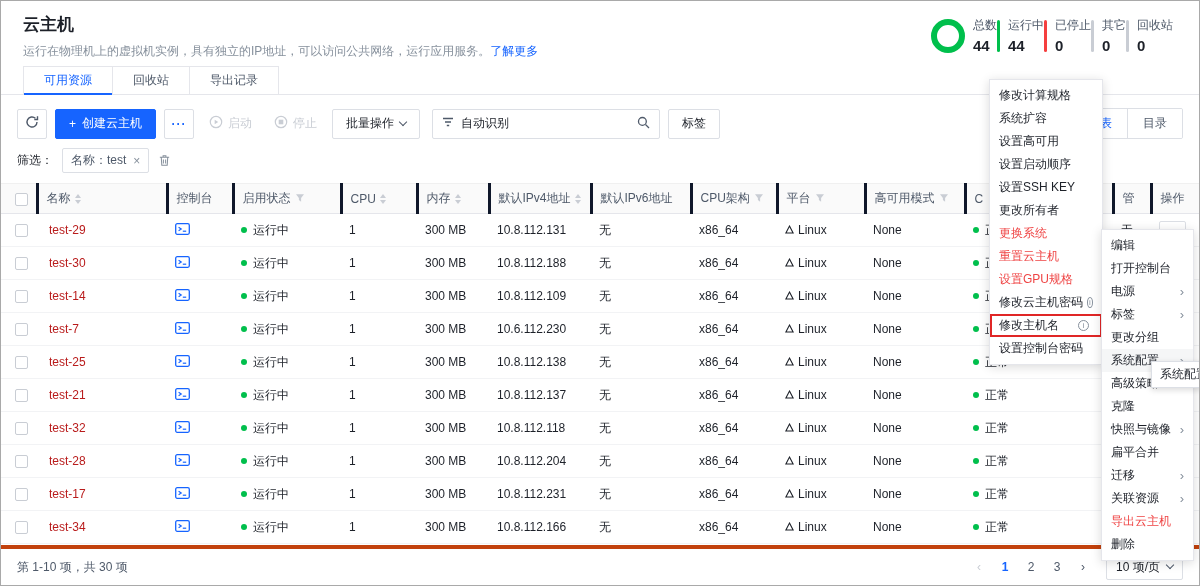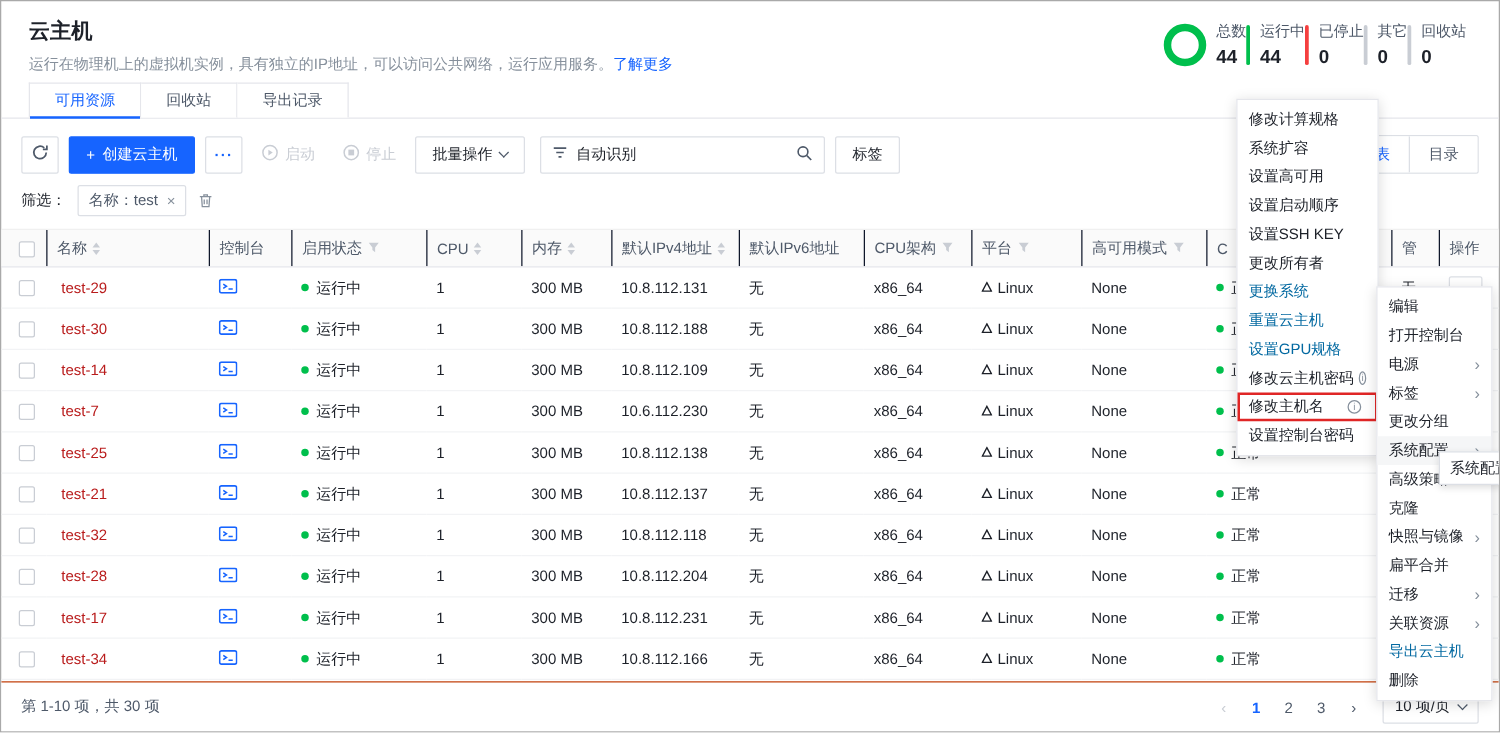--- a/index.html
+++ b/index.html
@@ -51,53 +51,53 @@
   .filterbar { display:flex; align-items:center; gap:9px; padding:0 16px 10px 16px; color:#1d2129; }
   .ftag { display:inline-flex; align-items:center; gap:7px; border:1px solid #dcdfe5; border-radius:2px;
           padding:3px 8px; color:#4e5969; background:#fff; }
   .ftag .x { color:#86909c; cursor:pointer; font-size:12px; }
   .trash { display:inline-flex; cursor:pointer; }
 
   
   table { width:100%; border-collapse:collapse; table-layout:fixed; font-size:12px; }
   thead th { height:30px; background:#fafafa; color:#4e5969; font-weight:400; text-align:left; padding:0 8px;
              border-top:1px solid #f0f0f0; border-bottom:1px solid #e5e6eb; white-space:nowrap; overflow:hidden; }
-  thead th + th { border-left:1px solid #0f172a;margin-top:48px; }
+  thead th + th { border-left:3px solid #0f172a;margin-top:48px; }
   .thc { display:flex; align-items:center; gap:4px; }
   tbody td { height:33px; padding:0 8px; border-bottom:1px solid #f2f3f5; white-space:nowrap; overflow:hidden; color:#1d2129; }
   td.name-cell { padding-left:12px; }
   th.cb-col, td.cb-col { padding-left:14px; }
   .cb { width:13px; height:13px; border:1px solid #c9cdd4; border-radius:2px; background:#fff; display:inline-block; vertical-align:middle; cursor:pointer; }
   .link { color:#b91c1c; cursor:pointer; }
   .dot { display:inline-block; width:6px; height:6px; border-radius:50%; margin-right:6px; vertical-align:1px; }
   .dot.g { background:#00bf4c; }
   .sorter { display:inline-flex; flex-direction:column; gap:2px; }
   .sorter i { display:block; width:0; height:0; border-left:3.5px solid transparent; border-right:3.5px solid transparent; }
   .sorter .su { border-bottom:4px solid #c9cdd4; }
   .sorter .sd { border-top:4px solid #c9cdd4; }
   .op-btn { display:inline-flex; align-items:center; justify-content:center; border:1px solid #dcdfe5; border-radius:2px;
             height:18px; padding:0 5px; color:#4e5969; cursor:pointer; letter-spacing:1px; line-height:1; }
   .plat { display:inline-flex; align-items:center; gap:4px;justify-content:space-between; }
 
   
-  .footer { position:absolute; left:0; right:0; bottom:0; height:40px; background:#fff; border-top:1px solid #c2410c;
+  .footer { position:absolute; left:0; right:0; bottom:0; height:40px; background:#fff; border-top:4px solid #c2410c;
             display:flex; align-items:center; justify-content:space-between; padding:0 16px; color:#4e5969; }
   .pager { display:flex; align-items:center; gap:4px; }
   .pg { min-width:22px; height:24px; line-height:24px; text-align:center; color:#4e5969; cursor:pointer; }
   .pg.dis { color:#c9cdd4; cursor:default; }
   .pg.active { color:#1664ff; font-weight:700; }
   .psize { border:1px solid #dcdfe5; border-radius:2px; height:26px; display:inline-flex; align-items:center;
            gap:7px; padding:0 9px; margin-left:8px; color:#1d2129; cursor:pointer; background:#fff; }
 
   
   .menu { position:absolute; background:#fff; border:1px solid #e5e6eb; box-shadow:0 2px 10px rgba(0,0,0,.15); padding:4px 0; }
   .mi { height:23px; display:flex; align-items:center; gap:4px; padding:0 9px; white-space:nowrap;
         color:#1d2129; cursor:pointer; overflow:hidden; }
   .mi .arr { margin-left:auto; color:#86909c; font-size:13px; line-height:1; }
-  .mi.disabled { color:#0369a1; cursor:default; }
+  .mi.disabled { color:#ef4444; cursor:default; }
   .mi.hovered { background:#f5f6f7; }
   .mi.redbox { outline:2px solid #e02626; outline-offset:-2px;gap:19px; }
   .info-ic { width:11px; height:11px; border:1px solid #86909c; border-radius:50%; color:#86909c; font-size:8px;
              display:inline-flex; align-items:center; justify-content:center; line-height:1; font-style:normal; }
   .submenu { left:988px; top:78px; width:114px; z-index:20; }
   .rowmenu { left:1100px; top:228px; width:93px; z-index:21; }
   .tooltip { position:absolute; left:1150px; top:360px; z-index:30; background:#fff; border:1px solid #dcdfe5;
              box-shadow:0 2px 6px rgba(0,0,0,.15); padding:4px 8px; white-space:nowrap; color:#1d2129; }
 </style>
 </head>

